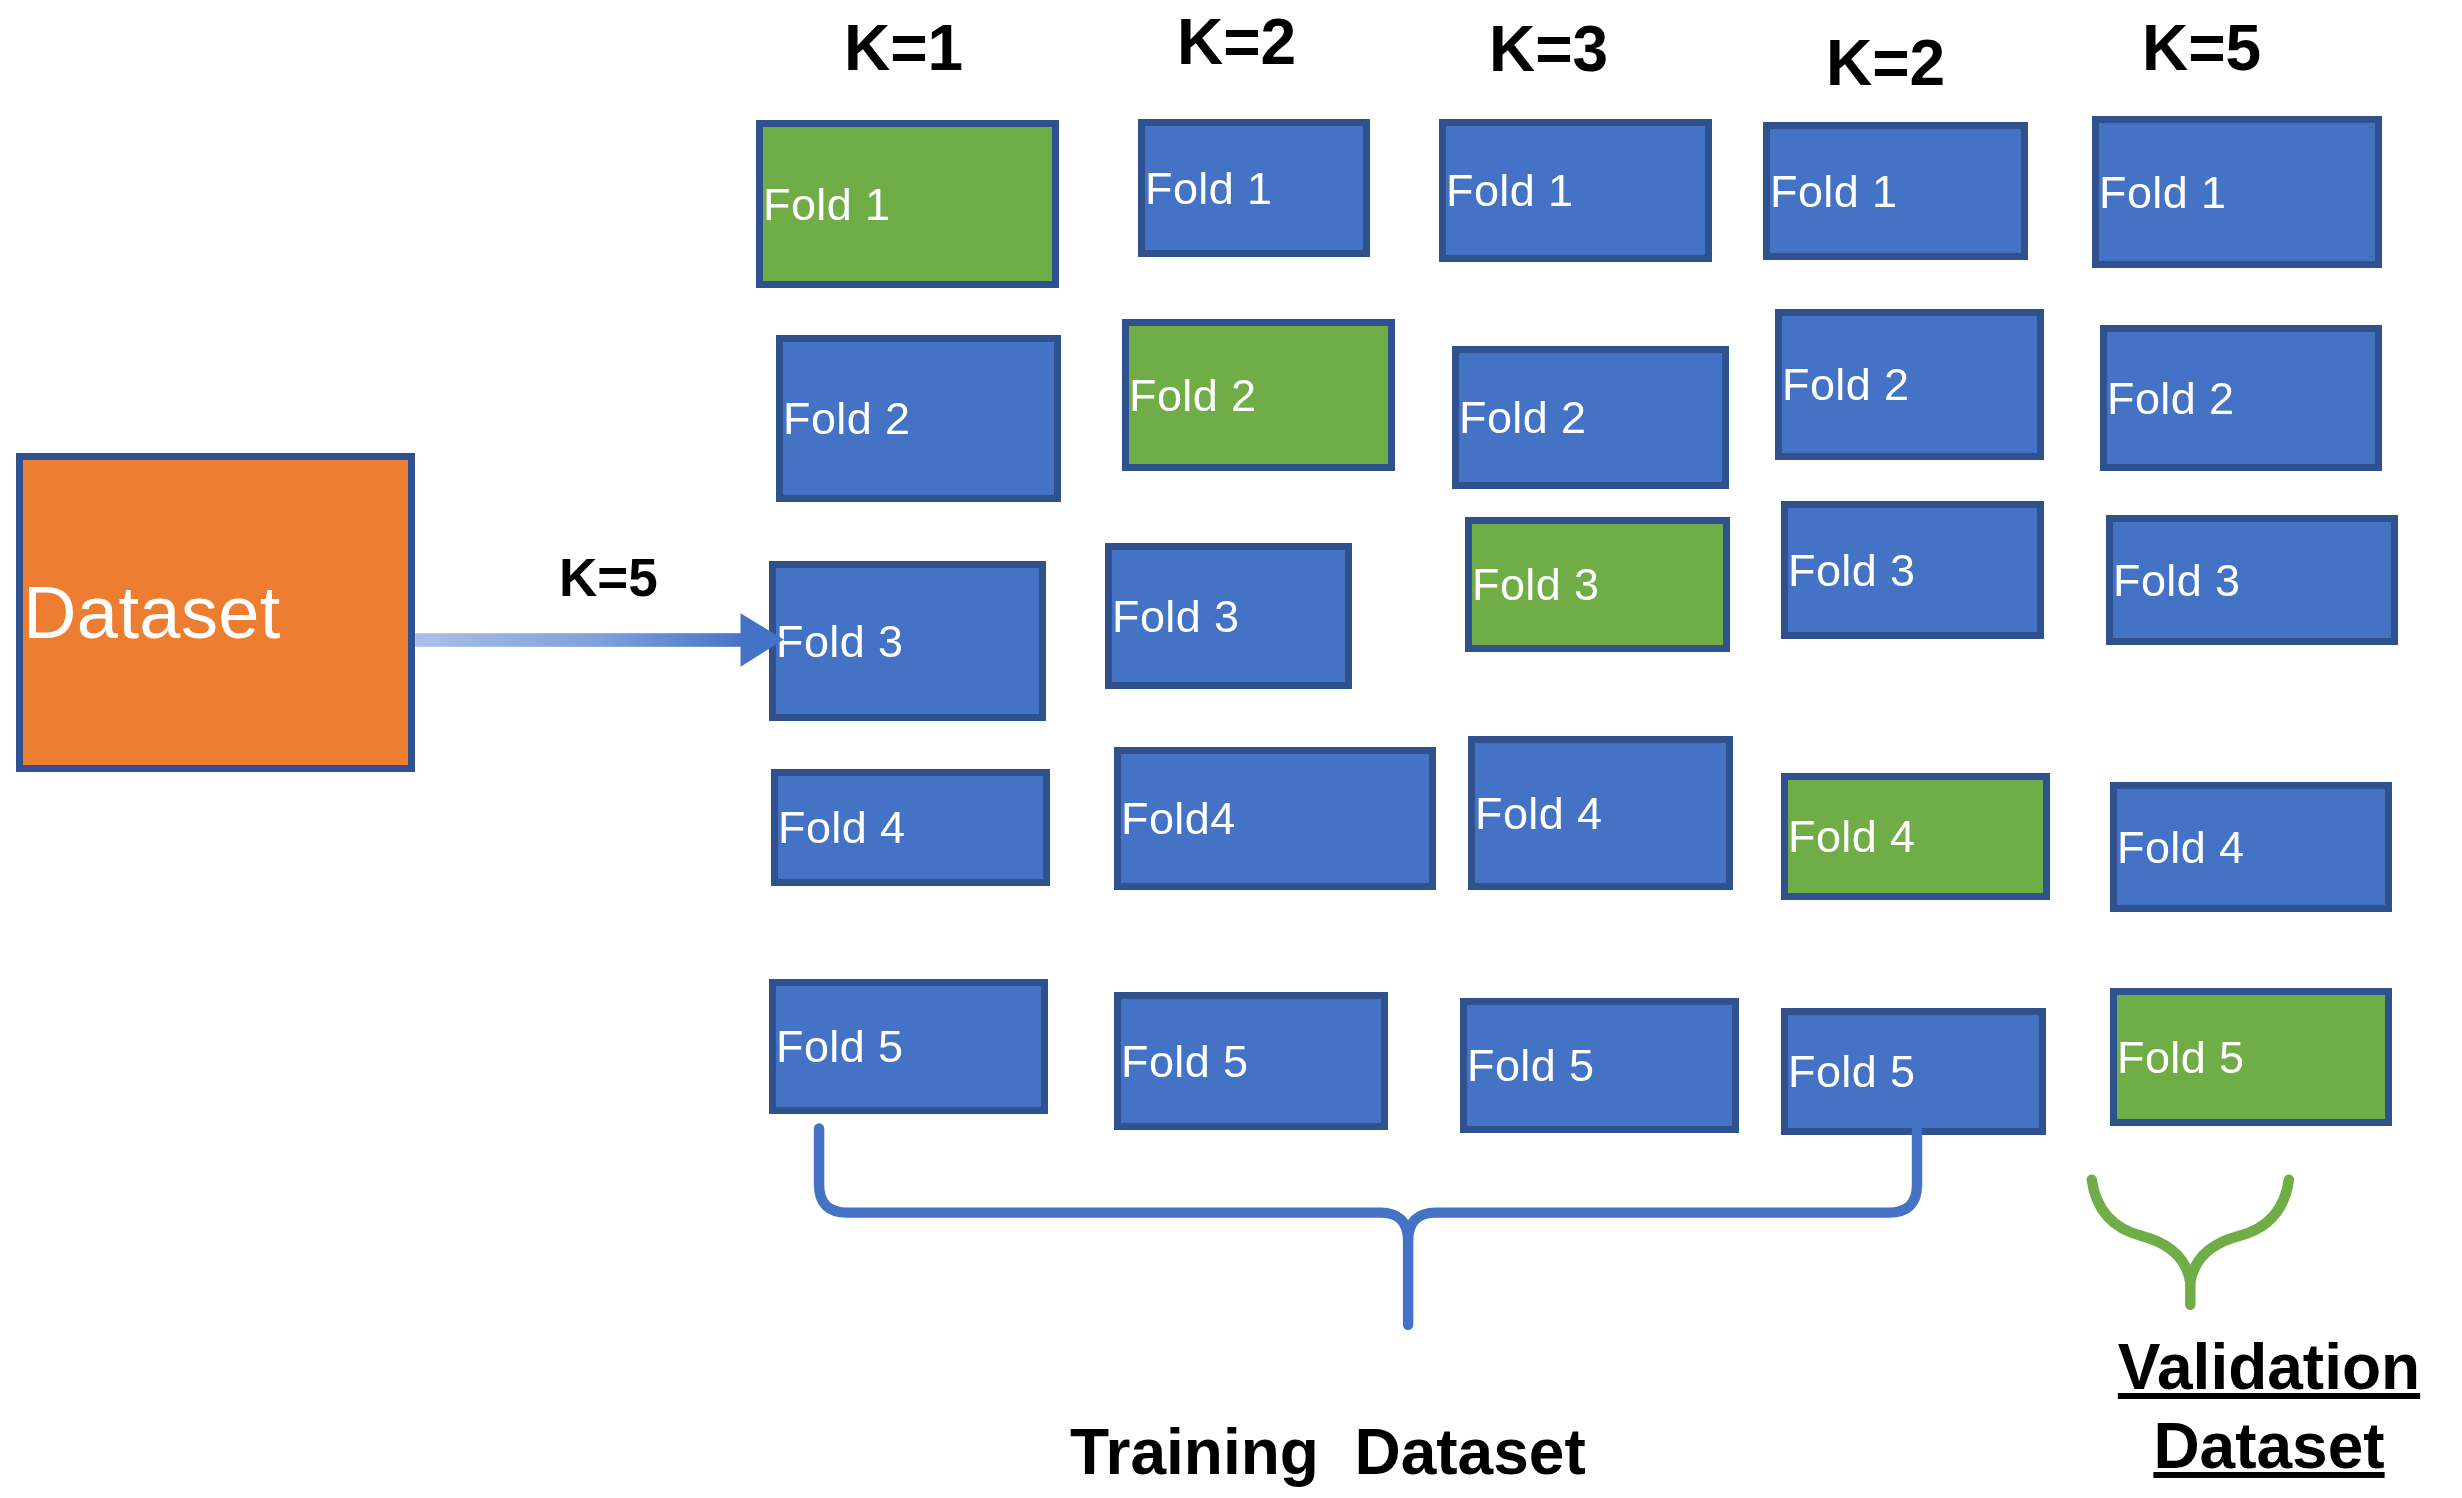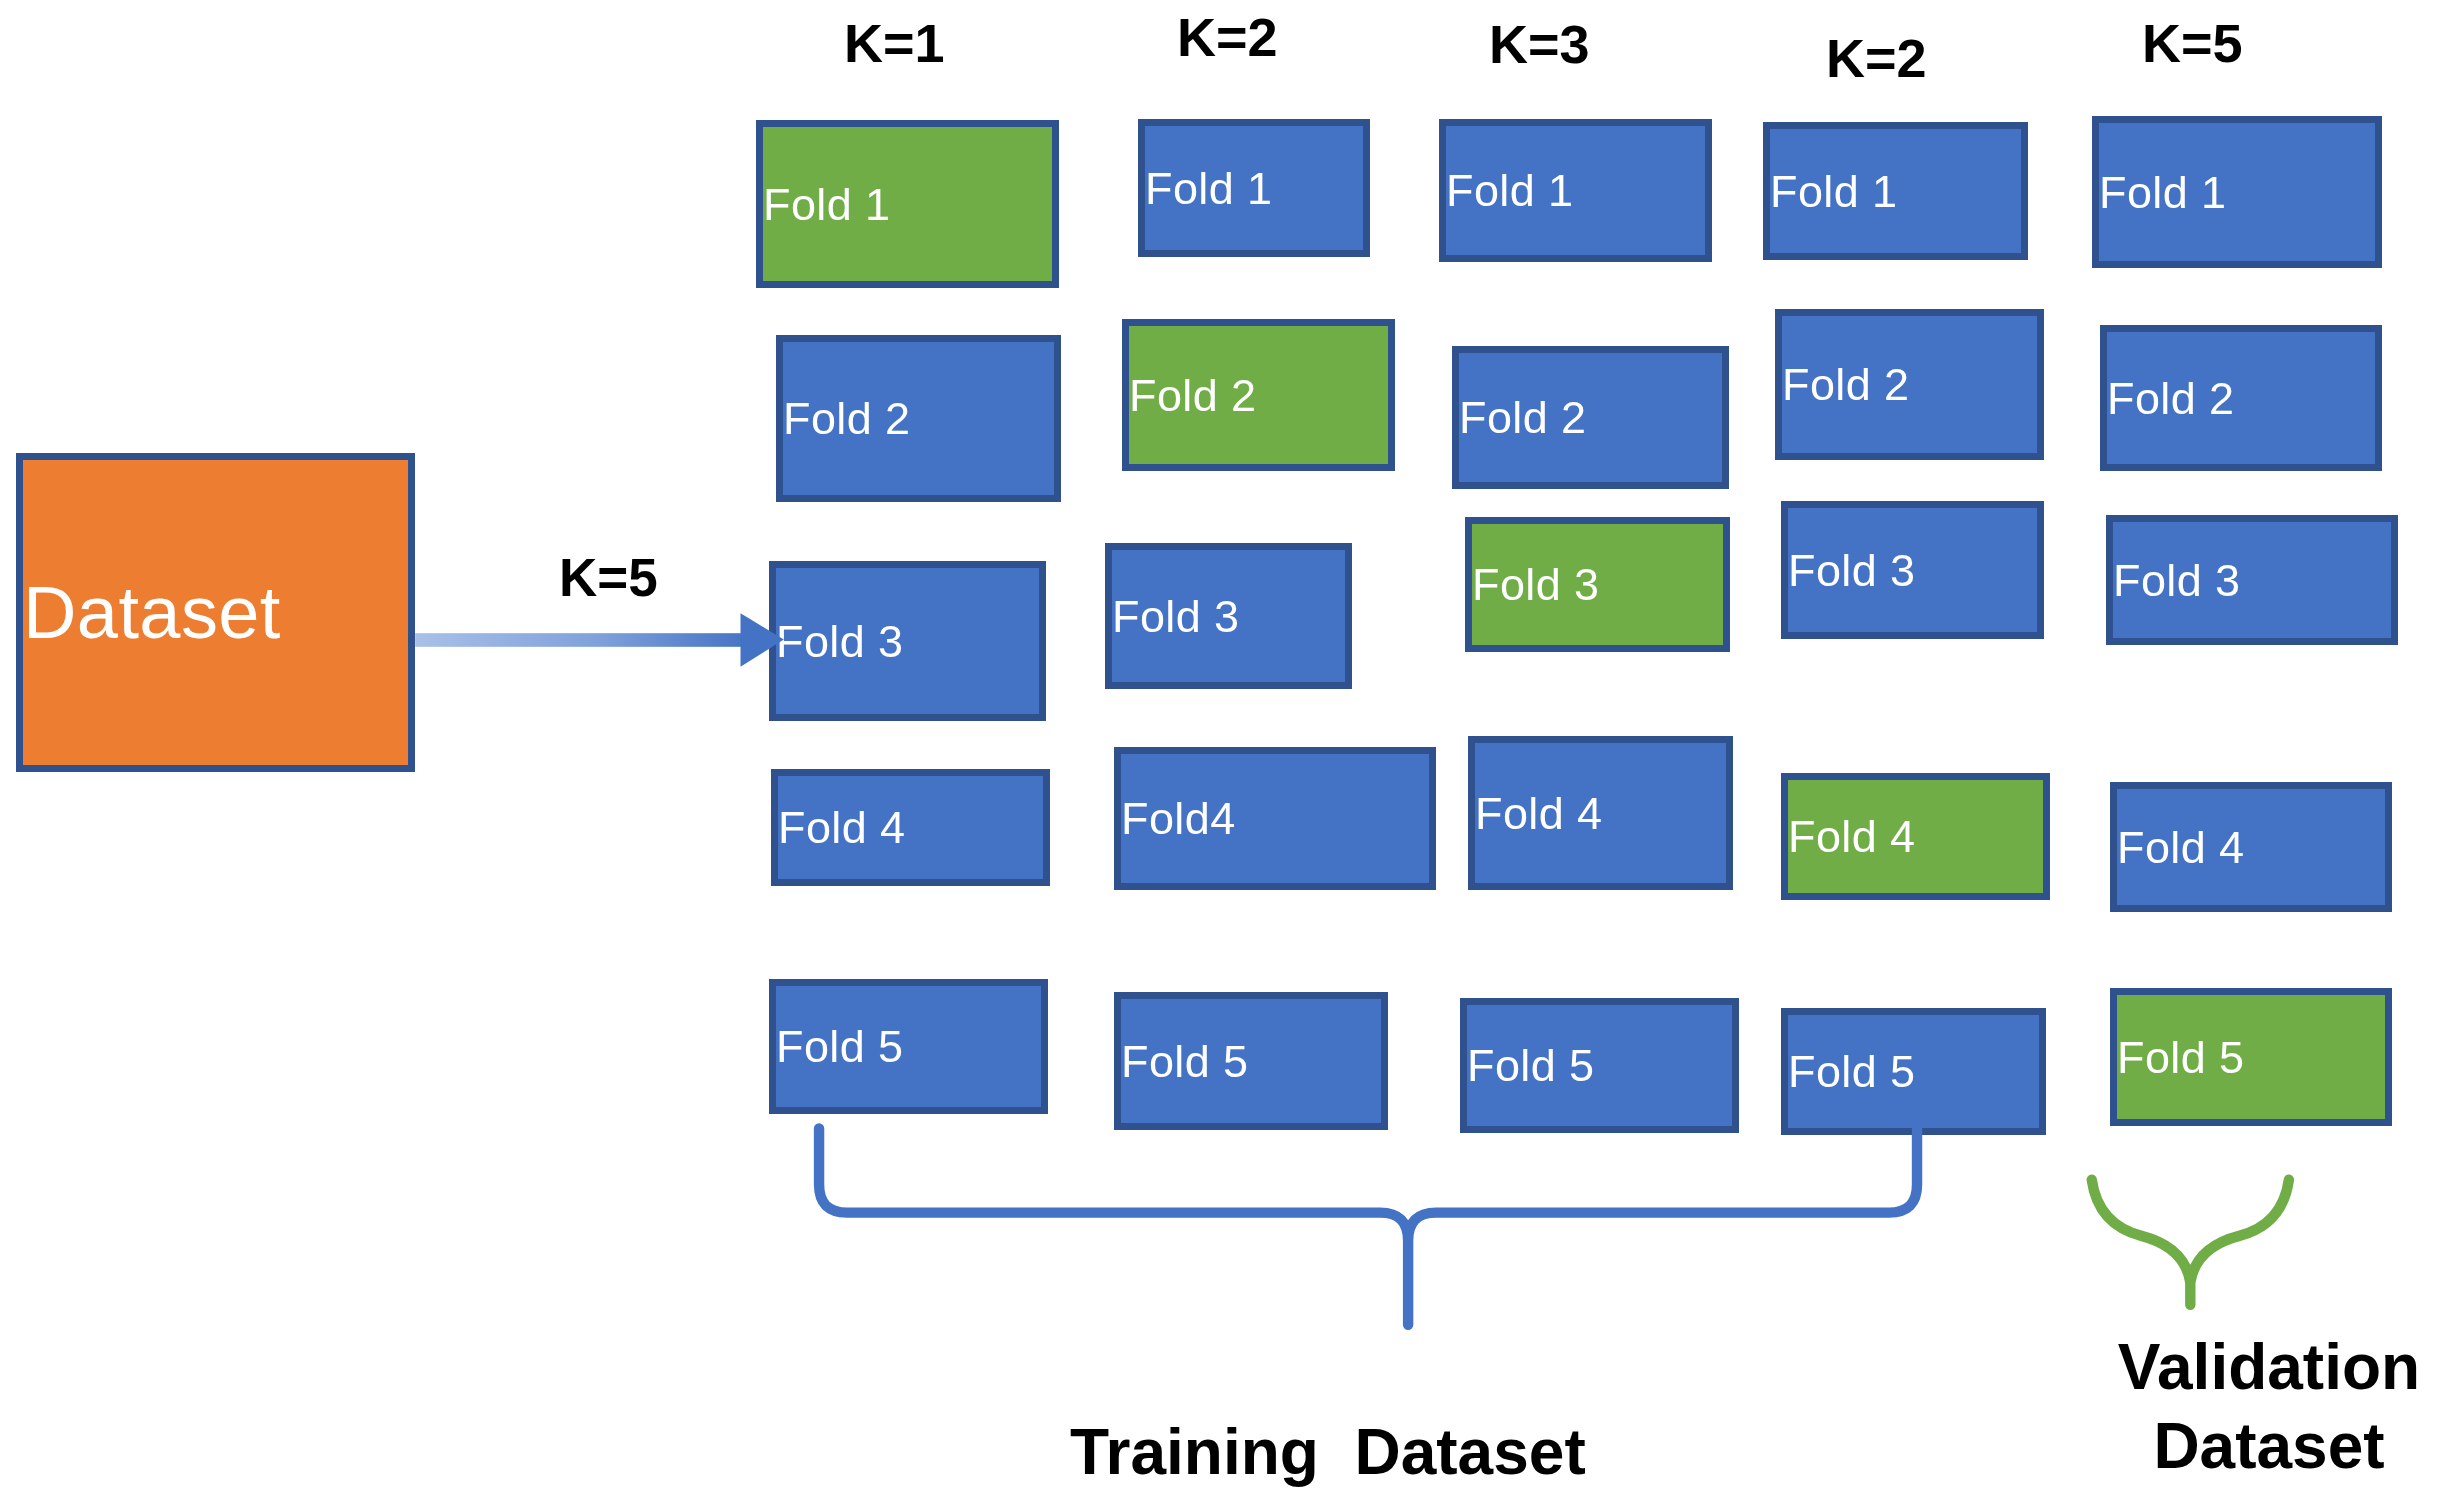--- a/index.html
+++ b/index.html
@@ -42,21 +42,21 @@
   .fold-label {
     font-size: 45px;
     white-space: nowrap;
   }
 
   .klabel {
     position: absolute;
     color: #000000;
     font-family: "Liberation Sans", sans-serif;
     font-weight: bold;
-    font-size: 54px;
+    font-size: 64px;
     line-height: 1;
     white-space: nowrap;
     user-select: none;
   }
 
   .k5-arrow-label {
     position: absolute;
     color: #000000;
     font-family: "Liberation Sans", sans-serif;
     font-weight: bold;
@@ -69,21 +69,21 @@
   .caption {
     position: absolute;
     color: #000000;
     font-family: "Liberation Sans", sans-serif;
     font-weight: bold;
     font-size: 64px;
     line-height: 1.12;
     white-space: pre;
     user-select: none;
   }
-  .caption.center { text-align: center; }
+  .caption.center { text-align: center; text-decoration: underline; }
 
   svg.overlay {
     position: absolute;
     left: 0;
     top: 0;
     width: 2462px;
     height: 1498px;
     pointer-events: none;
   }
 </style>

